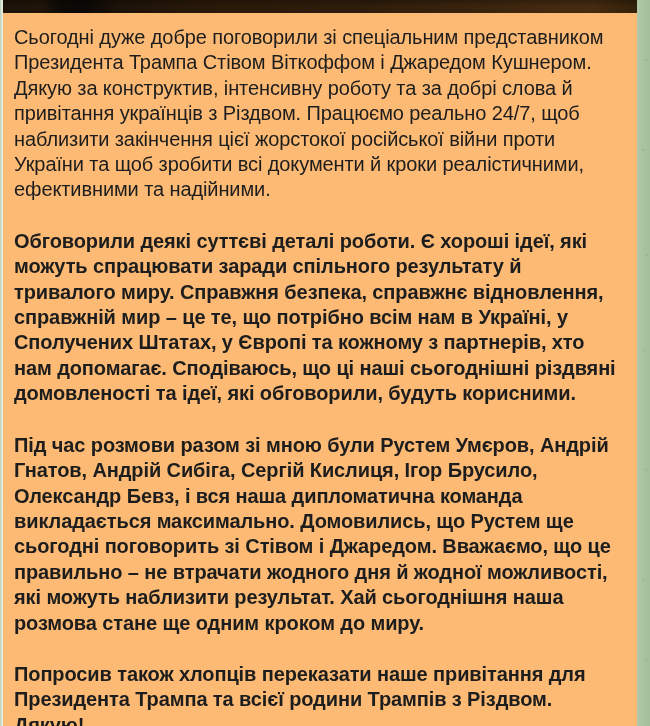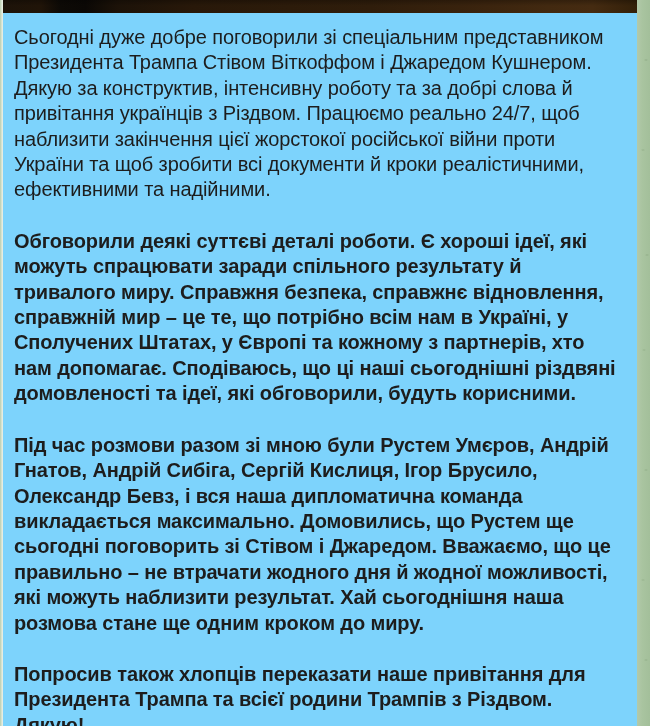--- a/index.html
+++ b/index.html
@@ -57,21 +57,21 @@
         #422910 86%,
         #452b11 93%,
         #332009 100%);
   }
 
   
   .message-bubble {
     position: absolute;
     left: 3px; top: 13px;
     width: 634px; height: 713px;
-    background: #7dd3fc;
+    background: #fdba74;
     box-sizing: border-box;
   }
 
   .message-text {
     padding: 12px 16px 0 11px;
     color: #1d1d1d;
     font-size: 20px;
     line-height: 25.4px;
     letter-spacing: -0.1px;
   }

